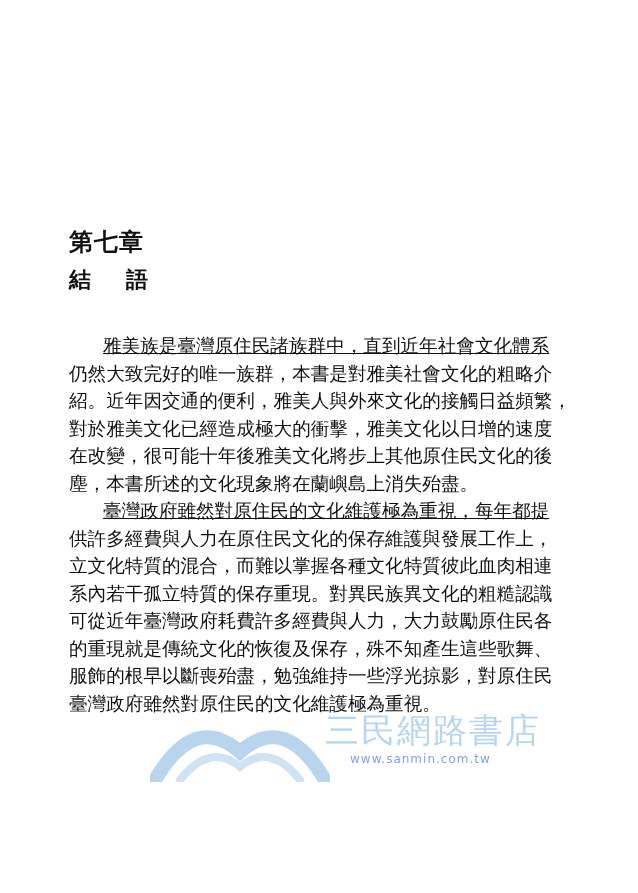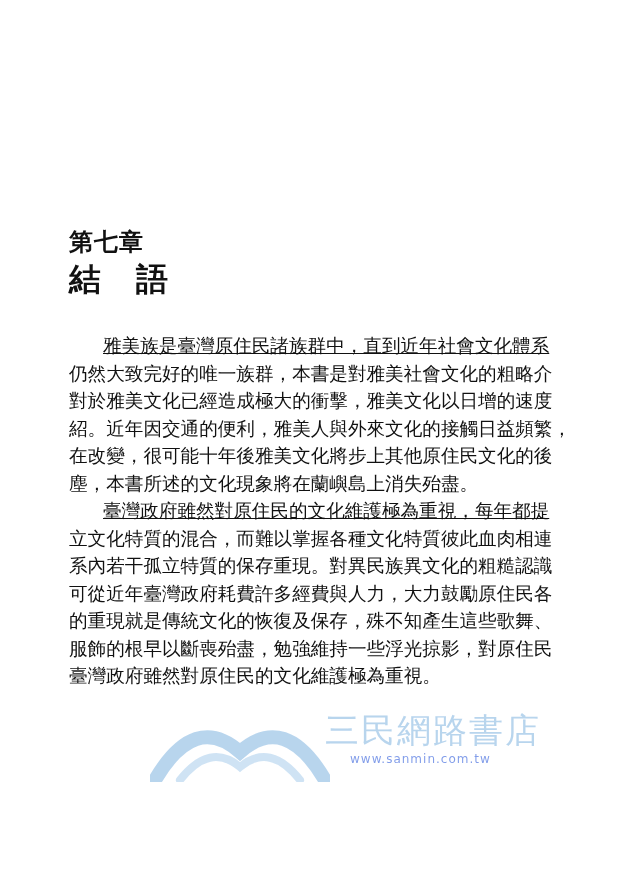--- a/index.html
+++ b/index.html
@@ -29,21 +29,21 @@
       font-size: 24px;
       font-weight: bold;
       letter-spacing: 1px;
       line-height: 28px;
       white-space: nowrap;
     }
     .chapter-title {
       position: absolute;
       left: 69px;
       top: 262px;
-      font-size: 32px;
+      font-size: 22px;
       font-weight: bold;
       line-height: 34px;
       white-space: nowrap;
       letter-spacing: 1px;
     }
     .chapter-title .gap {
       display: inline-block;
       width: 34px;
     }
     .body-text {
@@ -106,27 +106,28 @@
   <div class="chapter-number">第七章</div>
 
   <div class="chapter-title">
     <span>結</span><span class="gap"></span><span>語</span>
   </div>
 
   <div class="body-text">
     <div>
       <div class="line indent">雅美族是臺灣原住民諸族群中，直到近年社會文化體系</div>
       <div class="line">仍然大致完好的唯一族群，本書是對雅美社會文化的粗略介</div>
+      <div class="line">紹。近年因交通的便利，雅美人與外來文化的接觸日益頻繁，</div>
       <div class="line">對於雅美文化已經造成極大的衝擊，雅美文化以日增的速度</div>
-      <div class="line">紹。近年因交通的便利，雅美人與外來文化的接觸日益頻繁，</div>
       <div class="line">在改變，很可能十年後雅美文化將步上其他原住民文化的後</div>
       <div class="line">塵，本書所述的文化現象將在蘭嶼島上消失殆盡。</div>
     </div>
     <div>
       <div class="line indent">臺灣政府雖然對原住民的文化維護極為重視，每年都提</div>
+      <div class="line">供許多經費與人力在原住民文化的保存維護與發展工作上，</div>
       <div class="line">立文化特質的混合，而難以掌握各種文化特質彼此血肉相連</div>
       <div class="line">系內若干孤立特質的保存重現。對異民族異文化的粗糙認識</div>
       <div class="line">可從近年臺灣政府耗費許多經費與人力，大力鼓勵原住民各</div>
       <div class="line">的重現就是傳統文化的恢復及保存，殊不知產生這些歌舞、</div>
       <div class="line">服飾的根早以斷喪殆盡，勉強維持一些浮光掠影，對原住民</div>
       <div class="line">臺灣政府雖然對原住民的文化維護極為重視。</div>
     </div>
   </div>
 
   <div class="watermark">

